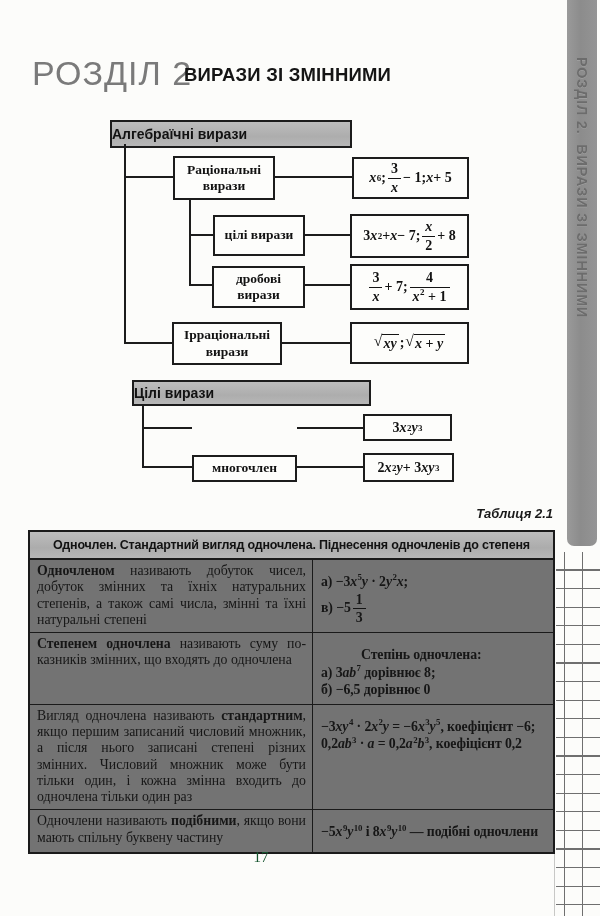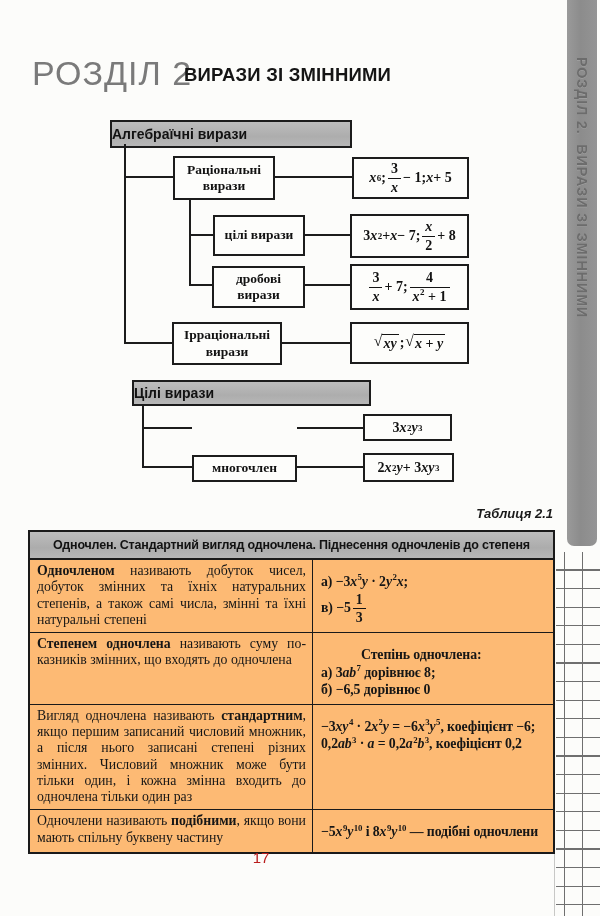--- a/index.html
+++ b/index.html
@@ -76,21 +76,21 @@
   .radund{border-top:1.6px solid #141414; padding:0 2px 0 1px; line-height:1.25;}
 
   
   .table-caption{
     position:absolute; left:353px; top:506px; width:200px; text-align:right;
     font-family:"Liberation Sans","DejaVu Sans",sans-serif;
     font-style:italic; font-weight:bold; font-size:13px; color:#1a1a1a;
   }
   .tbl{
     position:absolute; left:28px; top:530px; width:527px;
-    border:2px solid #1a1a1a; background:#fdba74; box-sizing:border-box;
+    border:2px solid #1a1a1a; background:#737373; box-sizing:border-box;
   }
   .tbl-header{
     height:26px; background:linear-gradient(180deg,#bdbdbd,#acacac 60%,#b6b6b6);
     border-bottom:2px solid #1a1a1a;
     display:flex; align-items:center; justify-content:center;
     font-family:"Liberation Sans","DejaVu Sans",sans-serif;
     font-weight:bold; font-size:12.5px; letter-spacing:-0.2px; color:#121212;
   }
   .trow{display:grid; grid-template-columns:283px 1fr; border-bottom:1.6px solid #1a1a1a;}
   .trow:last-child{border-bottom:none;}
@@ -99,22 +99,22 @@
     padding:3px 6px 4px 7px; border-right:1.6px solid #1a1a1a;
     text-align:justify; font-size:13.8px; line-height:16.3px; hyphens:manual;
   }
   .tcell-r{padding:13px 4px 4px 8px; font-size:13.8px; font-weight:bold; line-height:16.5px;}
   .kw{font-weight:bold;margin-top:20px;}
   .ex-line{white-space:nowrap; margin:1px 0; letter-spacing:-0.1px;}
   .ex-wrap{margin:1px 0; letter-spacing:-0.1px;}
 
   .page-number{
     position:absolute; left:226px; top:849px; width:70px; text-align:center;
-    font-family:Liberation Sans, sans-serif;
-    font-size:15px; color:#b91c1c;
+    font-family:Liberation Serif, serif;
+    font-size:15px; color:#14532d;
   }
 </style>
 </head>
 <body>
 
 <div class="page">
 
   <div class="chapter-label">РОЗДІЛ 2</div>
   <div class="chapter-title">ВИРАЗИ ЗІ ЗМІННИМИ</div>
 

